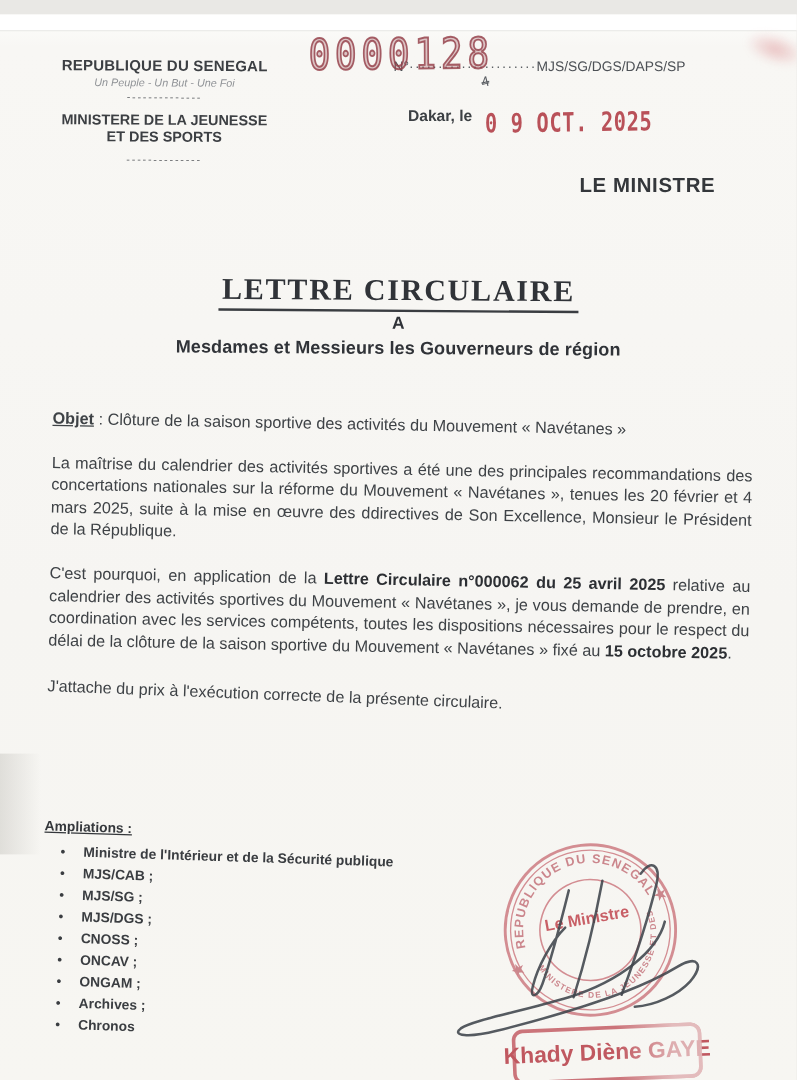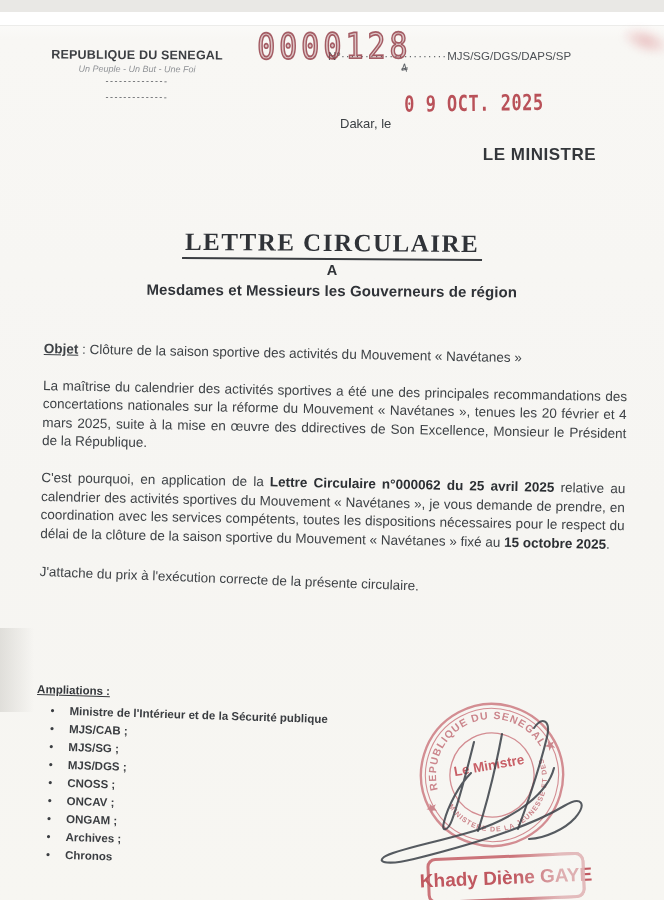--- a/index.html
+++ b/index.html
@@ -27,21 +27,21 @@
   .ref-line{position:absolute;left:328px;top:38px;font-size:11.5px;color:#4d5156;white-space:nowrap;}
   .ref-dots{letter-spacing:1px;color:#5a5e62;}
   .serial-stamp{
     position:absolute;left:257px;top:14px;white-space:nowrap;
     font-family:"DejaVu Sans Mono",monospace;font-size:30px;letter-spacing:4px;
     color:rgba(148,62,72,.28); -webkit-text-stroke:1.4px rgba(148,62,72,.82);
     transform:scaleY(1.18) rotate(-.4deg);transform-origin:0 0;}
   .hand-mark{position:absolute;left:401px;top:49px;font-size:12px;color:#5a5e63;
     text-decoration:line-through;transform:rotate(-14deg);}
 
-  .date-row-label{position:absolute;left:340px;top:104px;font-size:13px;color:#3c4044;font-weight:normal;}
+  .date-row-label{position:absolute;left:340px;top:77px;font-size:13px;color:#3c4044;font-weight:bold;}
   .date-stamp{position:absolute;left:404px;top:79px;white-space:nowrap;
     font-family:"DejaVu Sans Mono",monospace;font-size:17px;font-weight:bold;letter-spacing:.5px;
     color:var(--stamp-red,#b4444c);opacity:.92;transform:scaleY(1.3) rotate(-.6deg);transform-origin:0 0;}
 
   .minister-heading{position:absolute;top:133px;left:0;right:68px;text-align:right;
     font-size:17px;font-weight:bold;letter-spacing:.5px;color:var(--heading-ink,#34373b);}
 
   
   .title-block{position:absolute;top:217px;left:0;right:0;text-align:center;transform:rotate(.4deg);color:#303338;}
   .title-main{display:inline-block;font-family:"Liberation Serif",serif;font-size:25px;font-weight:bold;
@@ -88,20 +88,24 @@
 
 <div class="page">
   <div class="scan-top"></div>
   <div class="corner-smudge"></div>
   <div class="edge-shadow"></div>
 
   <div class="header-left">
     <div class="hl-main">REPUBLIQUE DU SENEGAL</div>
     <div class="hl-motto">Un Peuple - Un But - Une Foi</div>
     <div class="hl-dashes">--------------</div>
+    <div class="hl-min">
+      <div>MINISTERE DE LA JEUNESSE</div>
+      <div>ET DES SPORTS</div>
+    </div>
     <div class="hl-dashes" style="margin-top:7px">--------------</div>
   </div>
 
   <div class="ref-line"><span>N°</span><span class="ref-dots">······················</span><span>MJS/SG/DGS/DAPS/SP</span></div>
   <div class="serial-stamp">0000128</div>
   <div class="hand-mark">4</div>
 
   <div class="date-row-label">Dakar, le</div>
   <div class="date-stamp">0 9 OCT. 2025</div>
 

